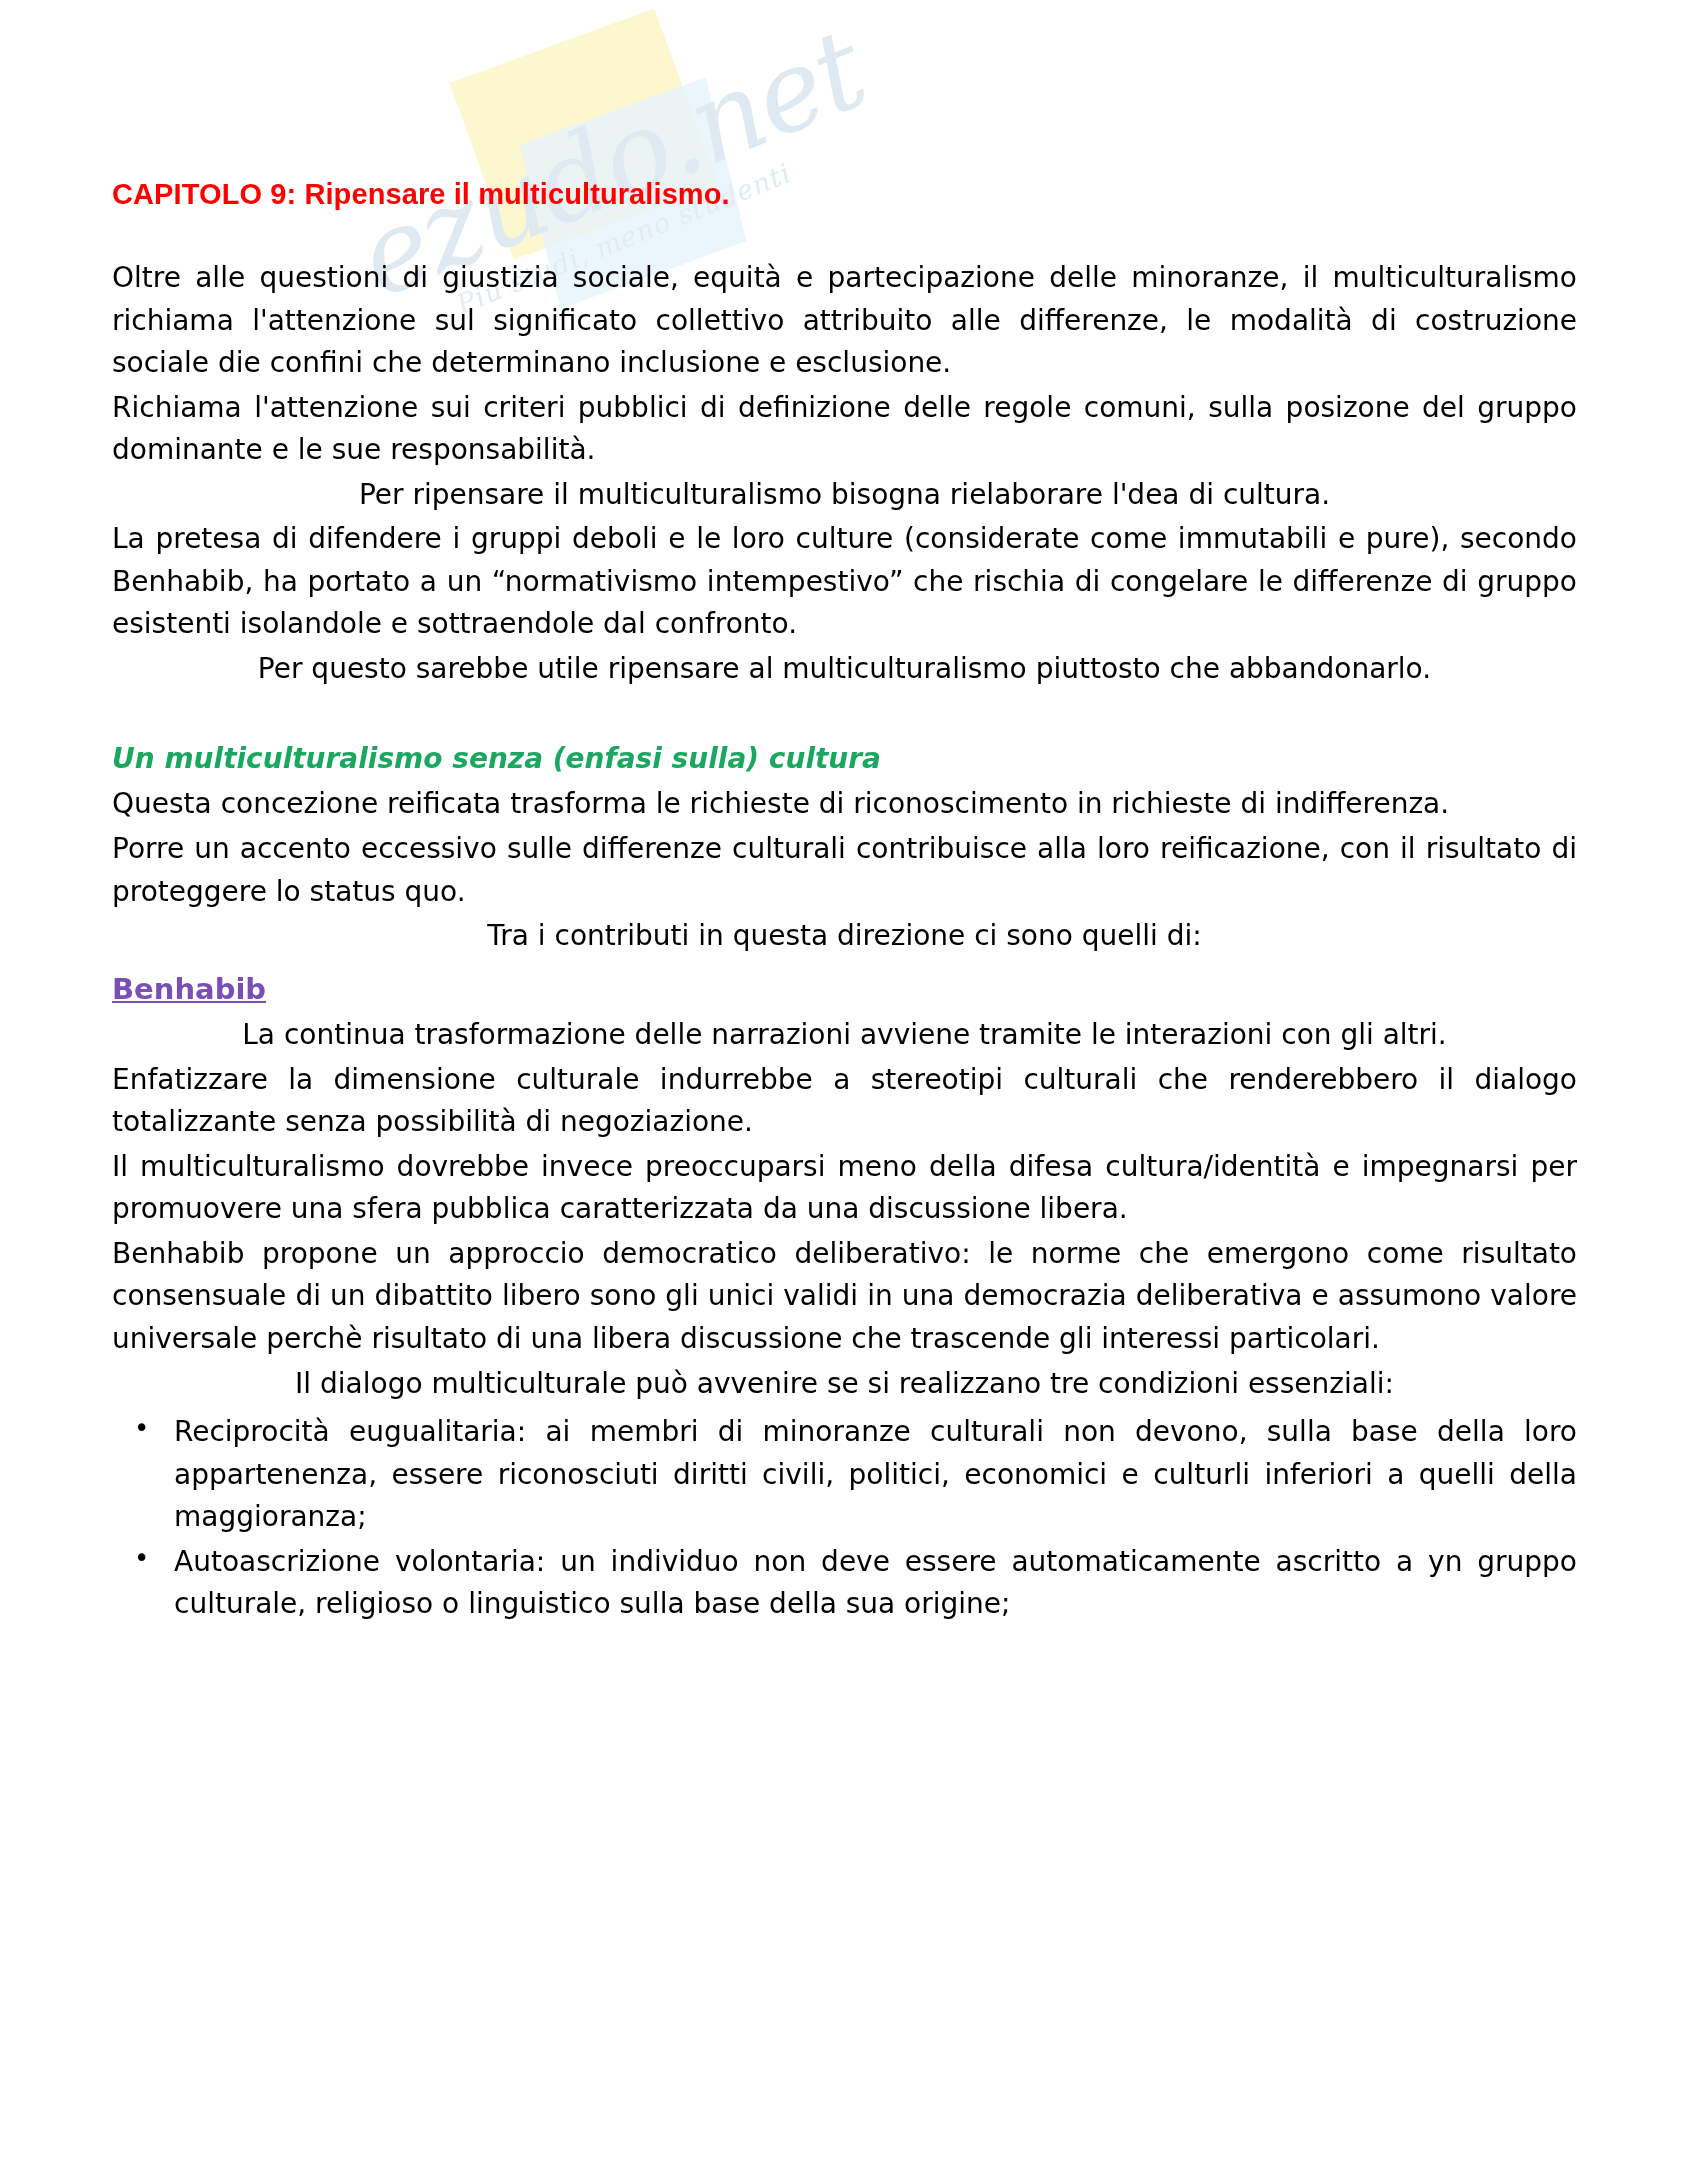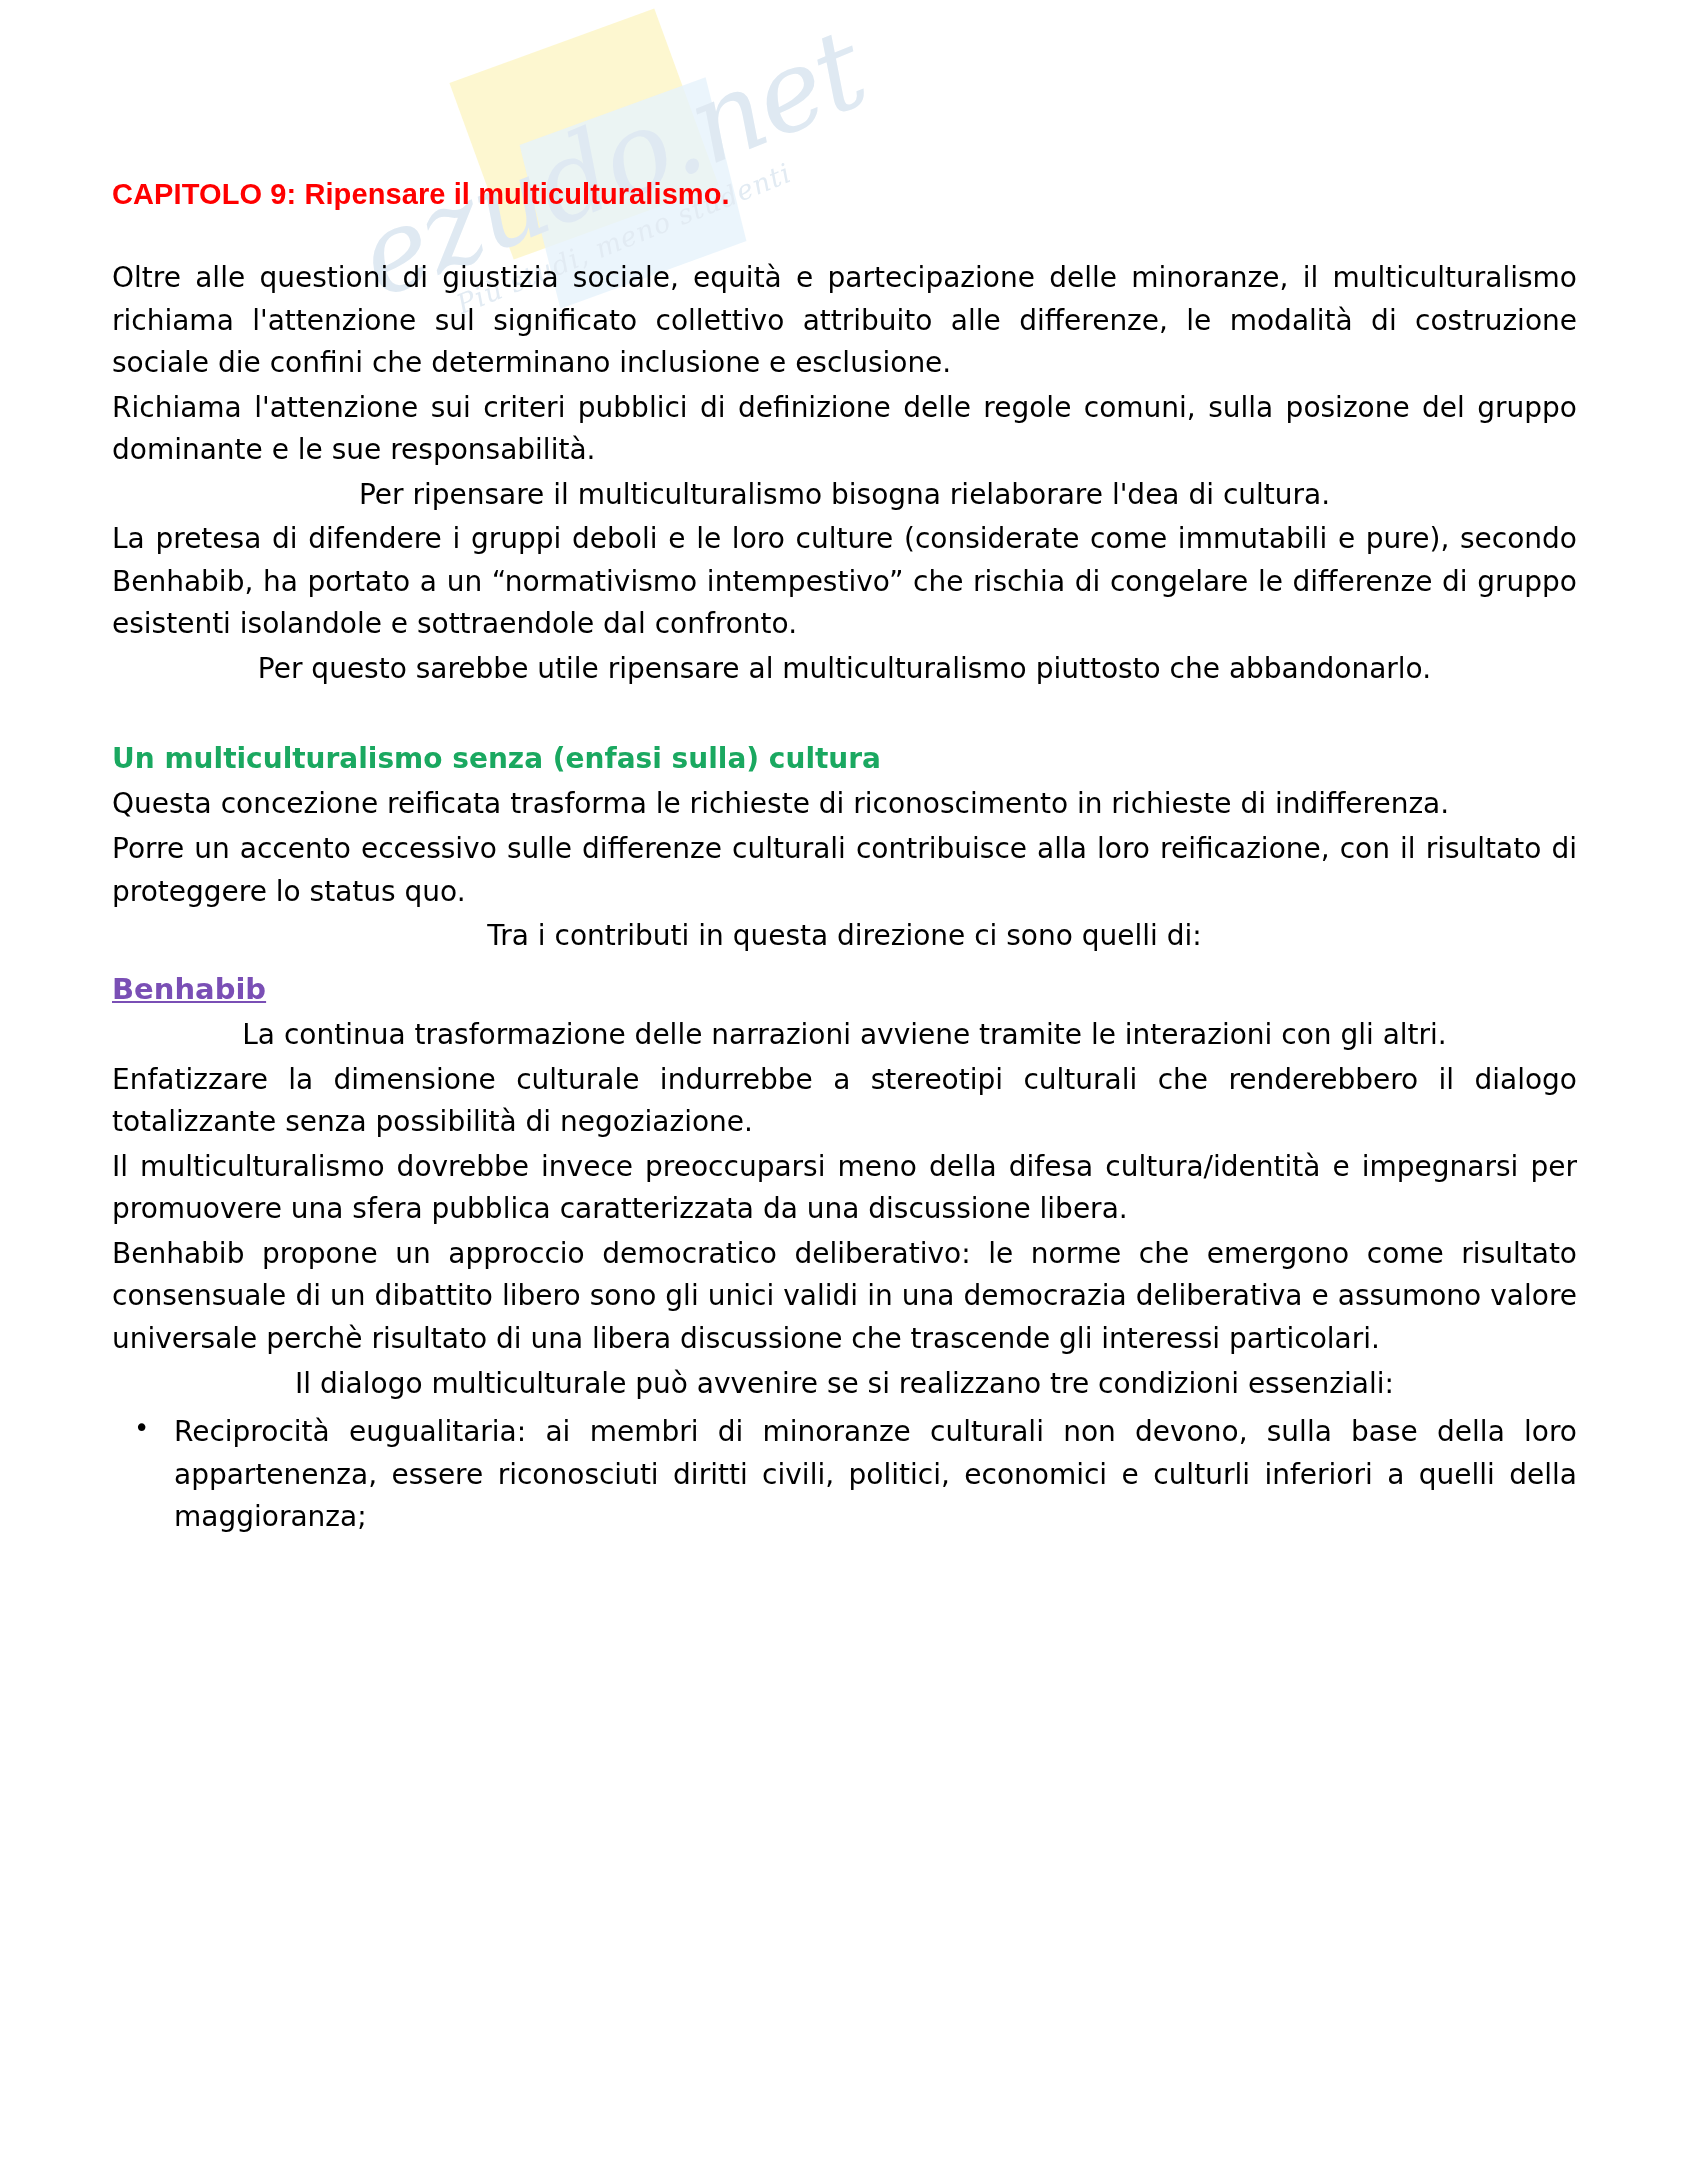--- a/index.html
+++ b/index.html
@@ -107,20 +107,21 @@
     text-align: center;
   }
 
   .spacer-lg { height: 46px; }
 
   .section-head {
     color: #1aa860;
     font-size: 28px;
     margin: 0 0 3px 0;
     line-height: 1.5;
+    font-style: italic;
   }
 
   .sub-head {
     color: #7a4fb5;
     font-size: 29px;
     text-decoration: underline;
     margin: 10px 0 3px 0;
     line-height: 1.5;
   }
 
@@ -178,17 +179,18 @@
 
     <h3 class="sub-head">Benhabib</h3>
     <p class="body-par nojust">La continua trasformazione delle narrazioni avviene tramite le interazioni con gli altri.</p>
     <p class="body-par">Enfatizzare la dimensione culturale indurrebbe a stereotipi culturali che renderebbero il dialogo totalizzante senza possibilità di negoziazione.</p>
     <p class="body-par">Il multiculturalismo dovrebbe invece preoccuparsi meno della difesa cultura/identità e impegnarsi per promuovere una sfera pubblica caratterizzata da una discussione libera.</p>
     <p class="body-par">Benhabib propone un approccio democratico deliberativo: le norme che emergono come risultato consensuale di un dibattito libero sono gli unici validi in una democrazia deliberativa e assumono valore universale perchè risultato di una libera discussione che trascende gli interessi particolari.</p>
     <p class="body-par nojust">Il dialogo multiculturale può avvenire se si realizzano tre condizioni essenziali:</p>
 
     <ul class="bullets">
       <li>Reciprocità eugualitaria: ai membri di minoranze culturali non devono, sulla base della loro appartenenza, essere riconosciuti diritti civili, politici, economici e culturli inferiori a quelli della maggioranza;</li>
+      <li>Autoascrizione volontaria: un individuo non deve essere automaticamente ascritto a yn gruppo culturale, religioso o linguistico sulla base della sua origine;</li>
     </ul>
 
   </div>
 </div>
 
 
 </body></html>

